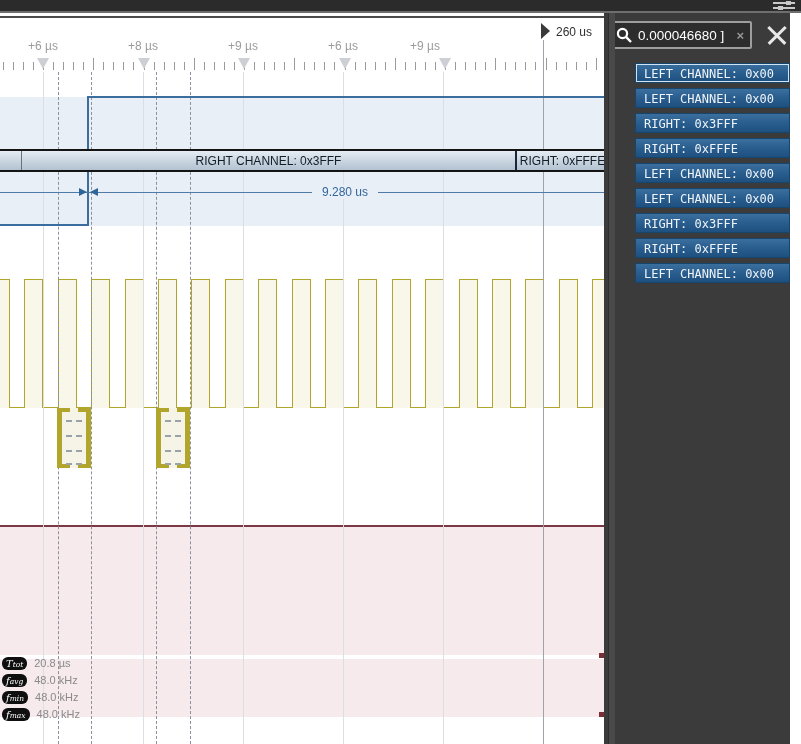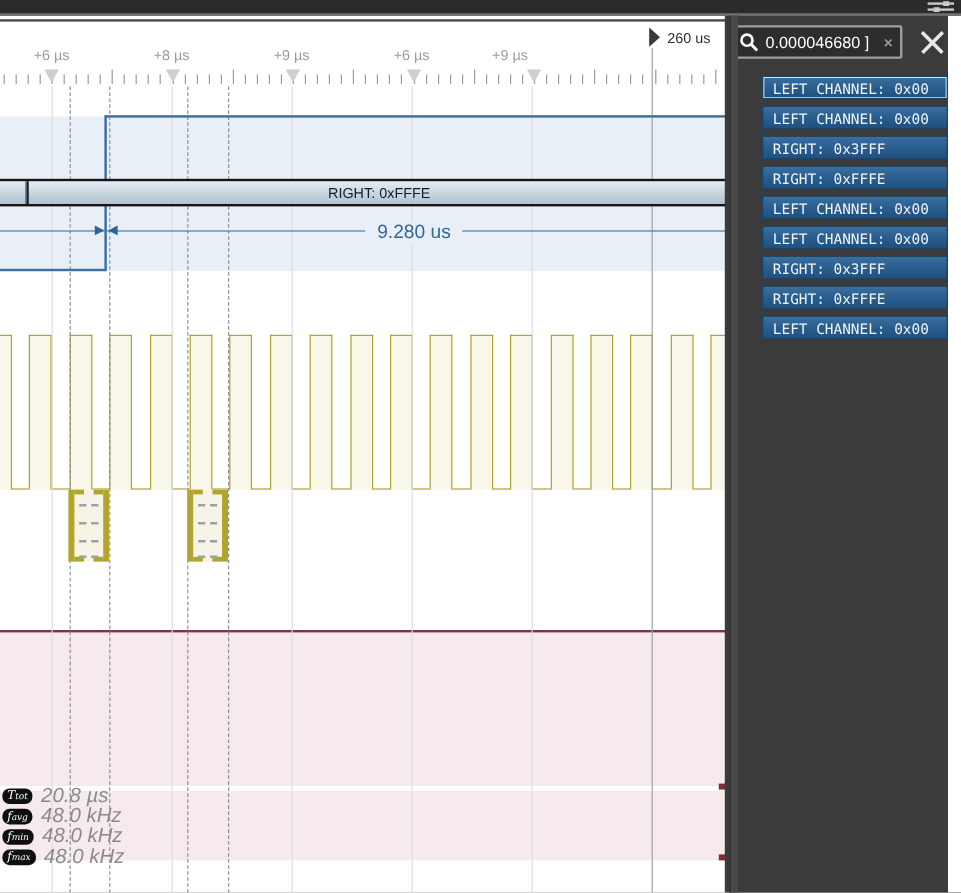--- a/index.html
+++ b/index.html
@@ -36,21 +36,21 @@
            border-top:2px solid #141414;border-bottom:2px solid #141414;display:flex;z-index:4;
            background:linear-gradient(180deg,#e6edf3 0%,#cdd9e3 45%,#b2c2d1 100%);}
   .decoder .seg{display:flex;align-items:center;justify-content:center;font-size:12px;color:#121d29;
                 white-space:nowrap;overflow:hidden;}
   .seg-stub{width:22px;border-right:1px solid #66727e;box-sizing:border-box;}
   .seg-main{width:493px;}
   .seg-right{flex:1;border-left:2px solid #1a2736;box-sizing:border-box;}
   
   .meas-line{position:absolute;left:0;top:179px;width:608px;height:1px;background:#4f7ba6;z-index:4;}
   .meas-label{position:absolute;left:345px;top:172px;transform:translateX(-50%);background:#e9eff7;
-              padding:0 10px;font-size:16px;color:#33679a;z-index:5;}
+              padding:0 10px;font-size:12px;color:#33679a;z-index:5;}
   .arr{position:absolute;width:0;height:0;z-index:5;}
   .arr-r{left:79px;top:175px;border-top:4.5px solid transparent;border-bottom:4.5px solid transparent;
          border-left:8px solid #2e6496;}
   .arr-l{left:90px;top:175px;border-top:4.5px solid transparent;border-bottom:4.5px solid transparent;
          border-right:8px solid #2e6496;}
 
   
   .clk-high{position:absolute;top:266px;height:129px;background:#f9f7ea;box-sizing:border-box;
             border:1.5px solid #b2a52c;border-bottom:none;z-index:1;}
   .clk-low{position:absolute;top:393.5px;height:1.5px;background:#b2a52c;z-index:1;}
@@ -64,21 +64,21 @@
   .band-pink1{position:absolute;left:0;top:512px;width:608px;height:130px;background:#f6eaec;
               border-top:2px solid #7b3743;box-sizing:border-box;z-index:1;}
   .band-pink2{position:absolute;left:0;top:646px;width:608px;height:58px;background:#f6eaec;z-index:1;}
   .red-mark{position:absolute;left:599px;width:9px;height:5px;background:#7b2e35;z-index:4;}
 
   
   .stat-row{position:absolute;left:2px;height:14px;z-index:5;display:flex;align-items:center;}
   .stat-badge{background:#0f0f0f;color:#fff;border-radius:6px;padding:0 4px;height:13px;line-height:13px;
               font-family:"DejaVu Serif",serif;font-style:italic;font-size:10px;}
   .stat-badge .sub{font-size:7.5px;}
-  .stat-val{margin-left:7px;font-size:17px;color:#8a8a8a;font-style:italic;}
+  .stat-val{margin-left:7px;font-size:11px;color:#8a8a8a;}
 
   
   .vstrip{position:absolute;left:608px;top:0;width:7px;height:744px;background:#494949;
           border-left:1px solid #2e2e2e;box-sizing:border-box;z-index:20;}
 
   
   .panel{position:absolute;left:604px;top:13px;width:186px;height:731px;background:#3b3b3b;z-index:10;}
   .searchbox{position:absolute;left:5px;top:8px;width:143px;height:28px;background:#2d2d2d;
              border:2px solid #9e9e9e;border-radius:2px;display:flex;align-items:center;box-sizing:border-box;}
   .searchbox svg{margin-left:5px;flex:none;}
@@ -122,20 +122,21 @@
     <div class="marker-label">260 us</div>
     <div class="grid-marker"></div>
 
     <div class="band-blue"></div>
     <div class="sig" style="left:88px;top:83px;width:520px;height:2px"></div>
     <div class="sig" style="left:87px;top:83px;width:2px;height:130px"></div>
     <div class="sig" style="left:0;top:211px;width:88px;height:2px"></div>
 
     <div class="decoder">
       <div class="seg seg-stub"></div>
+      <div class="seg seg-main">RIGHT CHANNEL: 0x3FFF</div>
       <div class="seg seg-right">RIGHT: 0xFFFE</div>
     </div>
 
     <div class="meas-line"></div>
     <div class="arr arr-r"></div>
     <div class="arr arr-l"></div>
     <div class="meas-label">9.280 us</div>
 
     <div class="band-pink1"></div>
     <div class="band-pink2"></div>

